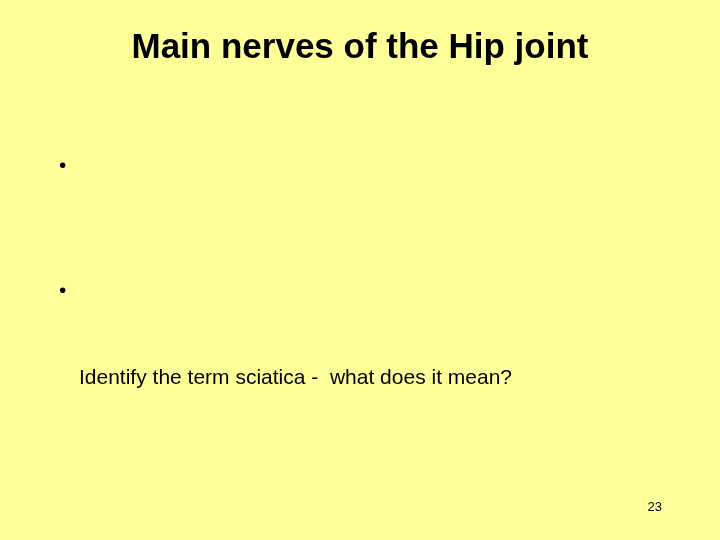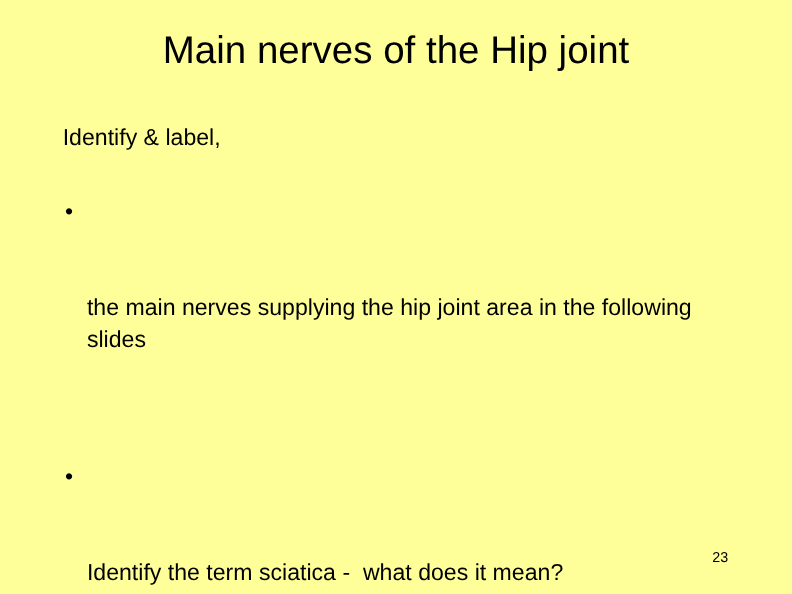--- a/index.html
+++ b/index.html
@@ -22,21 +22,21 @@
     box-sizing: border-box;
   }
   .slide-title {
     position: absolute;
     left: 0;
     top: 26px;
     width: 720px;
     text-align: center;
     font-size: 35px;
     line-height: 40px;
-    font-weight: 400;
+    font-weight: 700;
     letter-spacing: 0px;
     color: #000000;
     white-space: nowrap;
   }
   .body-block {
     position: absolute;
     left: 57px;
     top: 112px;
     width: 620px;
   }
@@ -83,29 +83,27 @@
 </style>
 </head>
 <body>
 
 <div class="slide">
 
   <div class="slide-title">Main nerves of the Hip joint</div>
 
   <div class="body-block">
 
-    <p class="lead-line">Identify &amp; label,</p>
 
     <div class="spacer-1"></div>
 
     <ul class="bullet-list">
 
       <li class="bullet-item">
         <span class="bullet-marker">•</span>
-        <span class="bullet-text">the main nerves supplying the hip joint area in the following slides</span>
       </li>
 
       <div class="spacer-2"></div>
 
       <li class="bullet-item">
         <span class="bullet-marker">•</span>
         <span class="bullet-text">Identify the term sciatica -  what does it mean?</span>
       </li>
 
     </ul>

